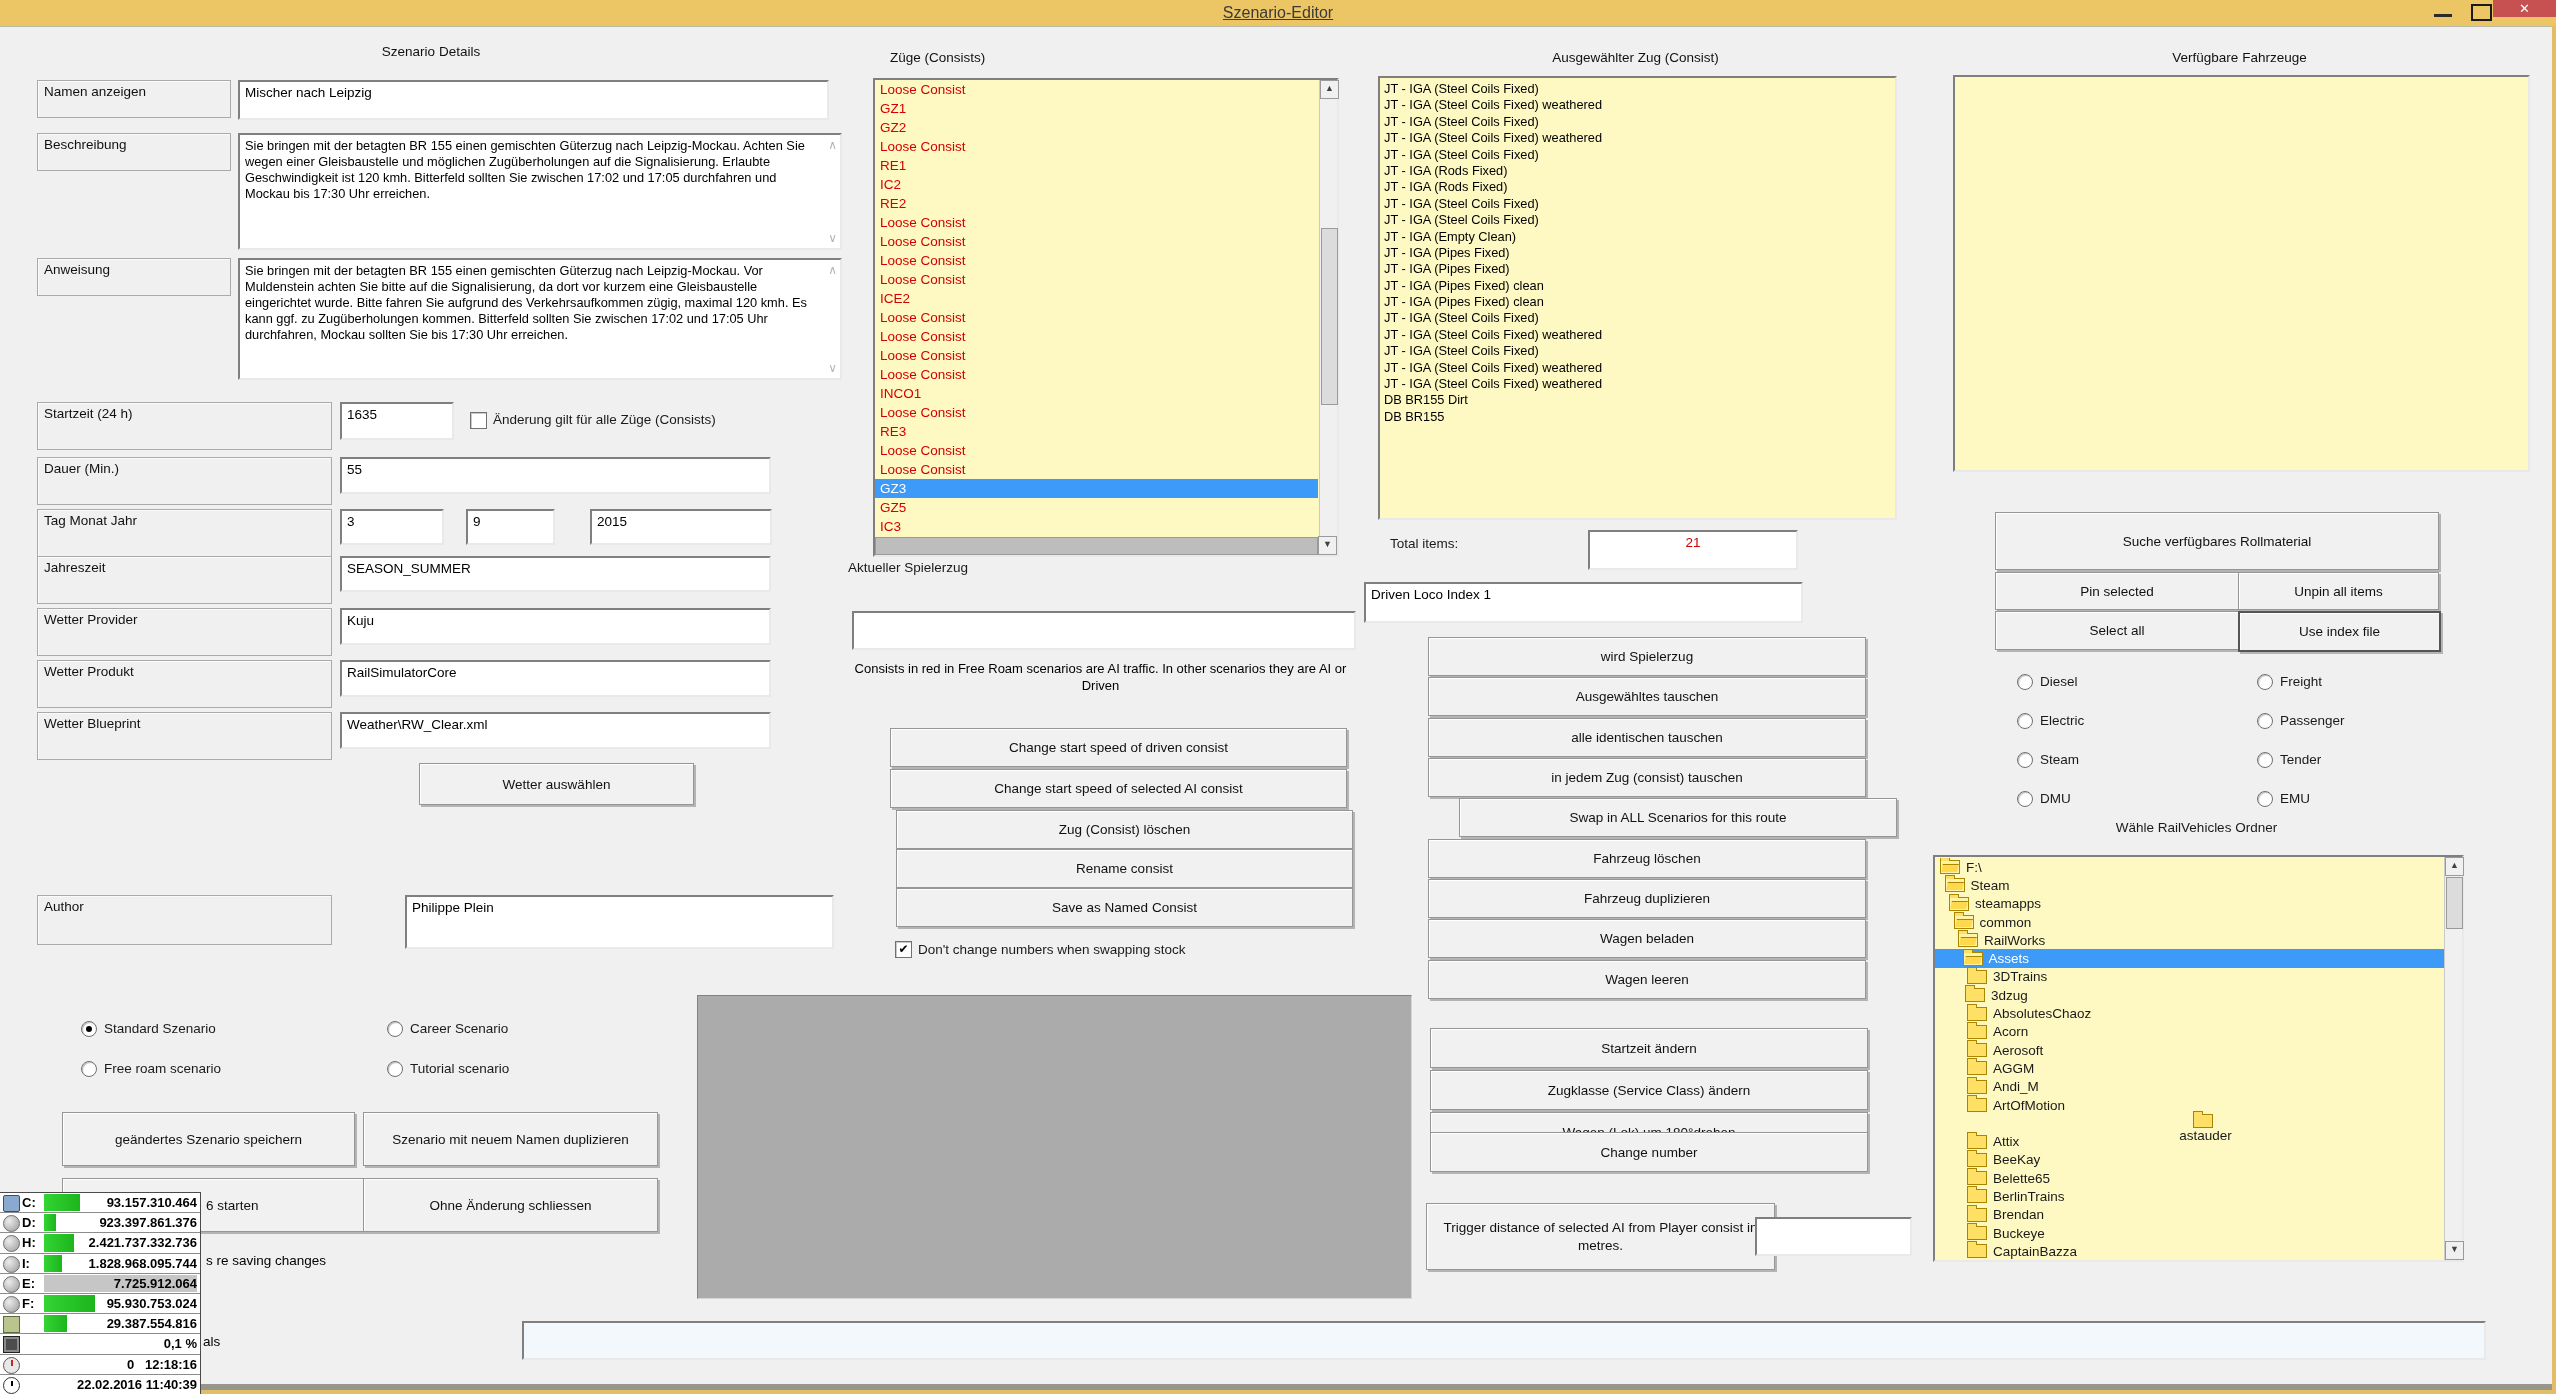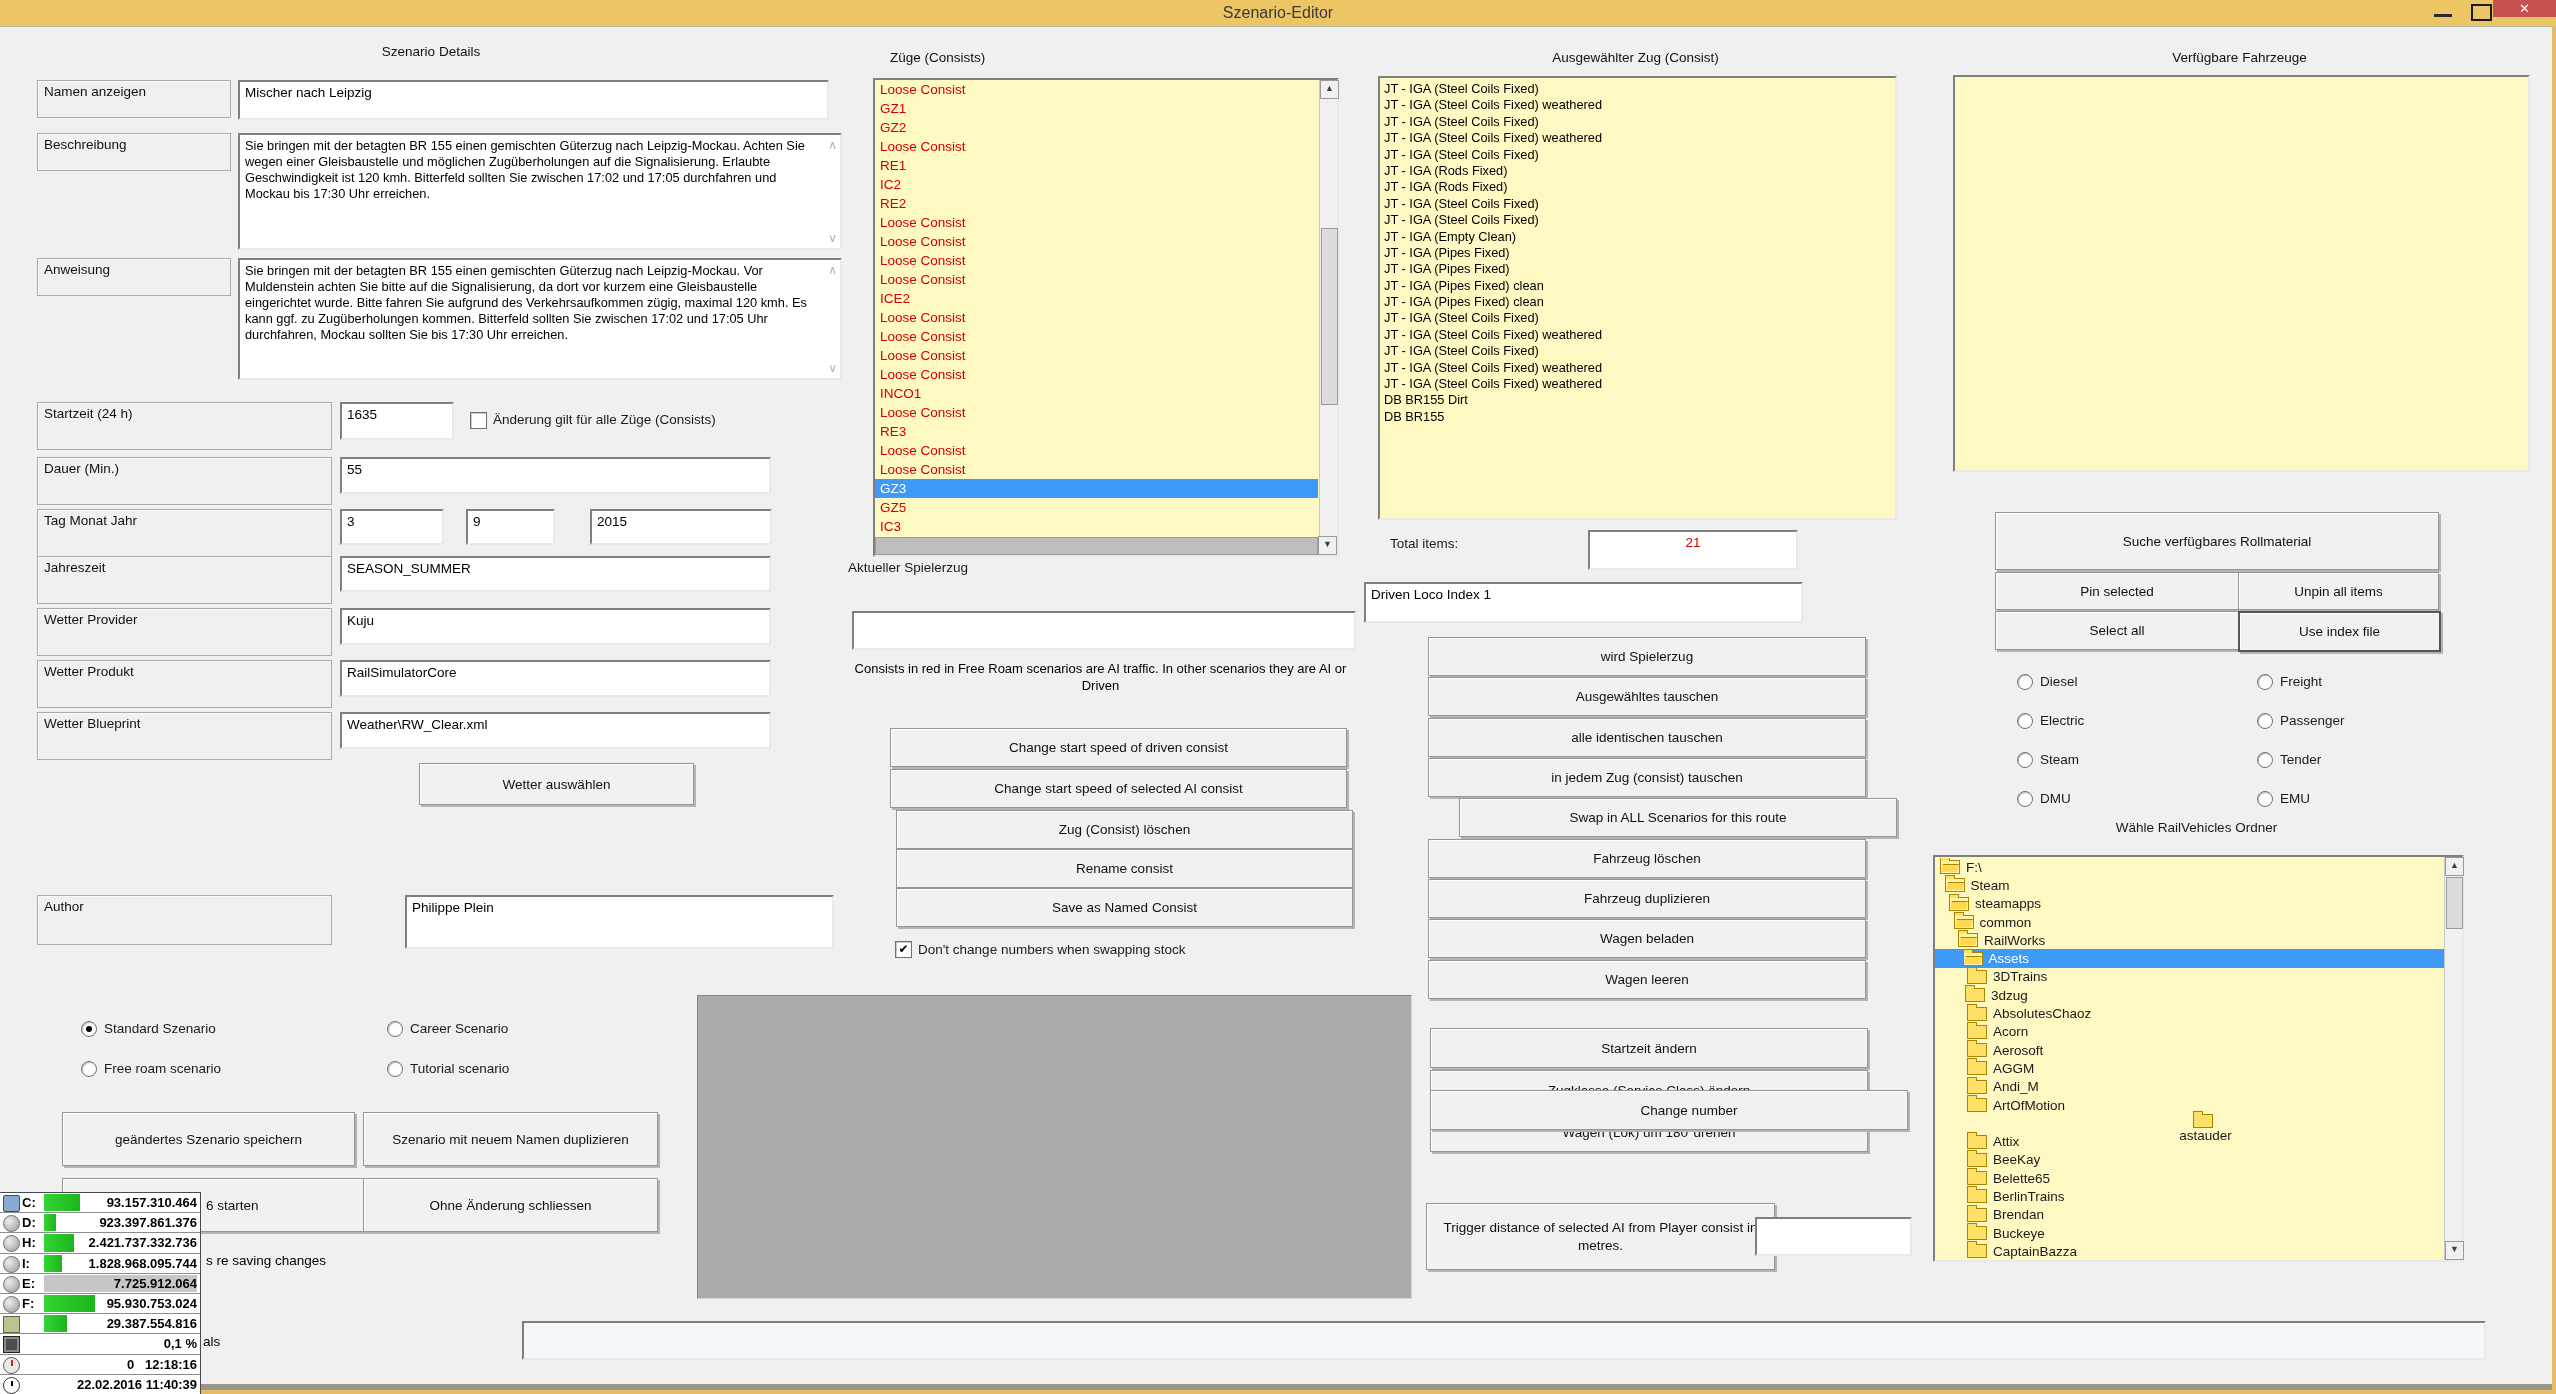--- a/index.html
+++ b/index.html
@@ -1,21 +1,21 @@
 <!DOCTYPE html>
 <html><head>
 <meta charset="utf-8">
 <style>
   html,body{margin:0;padding:0;background:#4a4a4a;}
   #screen{position:relative;width:2556px;height:1394px;background:#f0f0f0;overflow:hidden;
           font-family:"Liberation Sans","DejaVu Sans",sans-serif;font-size:13.5px;color:#1a1a1a;}
   .abs{position:absolute;}
   
   .titlebar{left:0;top:0;width:2556px;height:26px;background:#ecc565;border-bottom:1px solid #b8b8a8;}
-  .title-text{left:0;top:4px;width:2556px;text-align:center;font-size:16px;color:#3a3a3a;}
+  .title-text{left:0;top:4px;width:2556px;text-align:center;font-size:16px;color:#3a3a3a;text-decoration:underline;}
   .win-min{left:2426px;top:2px;width:36px;height:22px;text-align:center;}
   .min-glyph{position:absolute;left:8px;top:12px;width:18px;height:3px;background:#2a2a2a;}
   .win-max{left:2466px;top:2px;width:30px;height:20px;}
   .max-glyph{position:absolute;left:5px;top:2px;width:17px;height:13px;border:2px solid #1a1a1a;background:transparent;}
   .win-close{left:2493px;top:0;width:63px;height:17px;background:#c75050;color:#fff;text-align:center;
              font-size:13px;line-height:17px;font-weight:bold;}
   
   .btn{background:#f1f1f1;border:1px solid #969696;box-shadow:2px 2px 0 #b4b4b4, inset 1px 1px 0 #ffffff;
        display:flex;align-items:center;justify-content:center;text-align:center;font-size:13.5px;color:#111;}
   .field{background:#ffffff;border-top:2px solid #7f7f7f;border-left:2px solid #7f7f7f;
@@ -248,21 +248,21 @@
   <div class="abs btn" style="left:1428px;top:758px;width:436px;height:37px;">in jedem Zug (consist) tauschen</div>
   <div class="abs btn" style="left:1428px;top:798px;width:436px;height:37px;margin-left:31px;">Swap in ALL Scenarios for this route</div>
   <div class="abs btn" style="left:1428px;top:839px;width:436px;height:37px;">Fahrzeug löschen</div>
   <div class="abs btn" style="left:1428px;top:879px;width:436px;height:37px;">Fahrzeug duplizieren</div>
   <div class="abs btn" style="left:1428px;top:919px;width:436px;height:37px;">Wagen beladen</div>
   <div class="abs btn" style="left:1428px;top:960px;width:436px;height:37px;">Wagen leeren</div>
 
   <div class="abs btn" style="left:1430px;top:1028px;width:436px;height:38px;">Startzeit ändern</div>
   <div class="abs btn" style="left:1430px;top:1070px;width:436px;height:38px;">Zugklasse (Service Class) ändern</div>
   <div class="abs btn" style="left:1430px;top:1112px;width:436px;height:38px;">Wagen (Lok) um 180°drehen</div>
-  <div class="abs btn" style="left:1430px;top:1090px;width:436px;height:38px;padding-left:40px;">Change number</div>
+  <div class="abs btn" style="left:1430px;top:1132px;width:436px;height:38px;">Change number</div>
 
   <div class="abs btn" style="left:1426px;top:1203px;width:327px;height:65px;padding:0 10px;line-height:18px;">Trigger distance of selected AI from Player consist in metres.</div>
   <div class="abs field" style="left:1755px;top:1217px;width:143px;height:29px;"></div>
 
   <div class="abs sect-title" style="left:1953px;top:50px;width:573px;text-align:center;">Verfügbare Fahrzeuge</div>
   <div class="abs sunken" style="left:1953px;top:75px;width:573px;height:393px;"></div>
 
   <div class="abs btn" style="left:1995px;top:512px;width:442px;height:56px;">Suche verfügbares Rollmaterial</div>
   <div class="abs btn" style="left:1995px;top:572px;width:242px;height:36px;">Pin selected</div>
   <div class="abs btn" style="left:2238px;top:572px;width:199px;height:36px;">Unpin all items</div>

